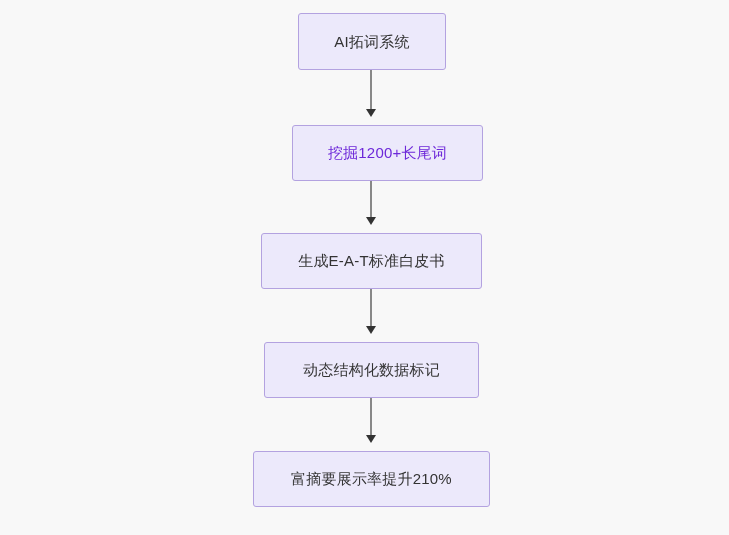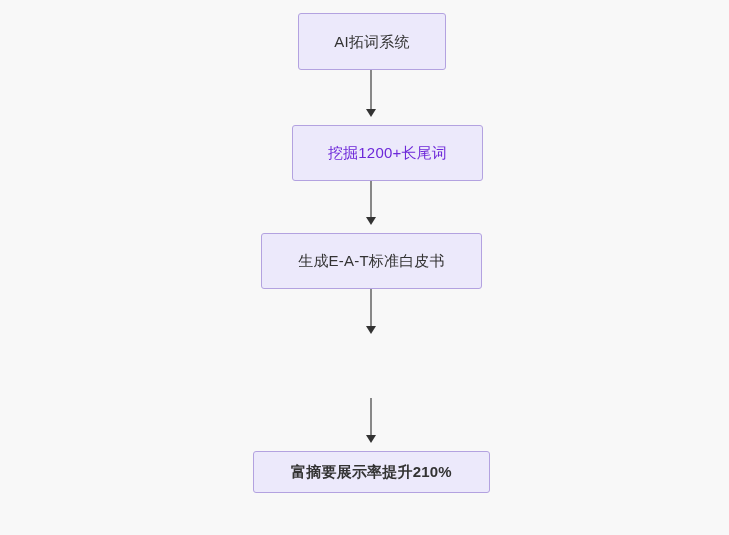--- a/index.html
+++ b/index.html
@@ -77,16 +77,19 @@
     </div>
     <div class="node" style="left: 298px; top: 13px; width: 148px; height: 57px; background: rgb(236, 233, 251); border-color: rgb(179, 162, 224); color: rgb(51, 51, 51);">
       <span>AI拓词系统</span>
     </div>
     <div class="node" style="left: 276px; top: 125px; width: 191px; height: 56px; background: rgb(236, 233, 251); border-color: rgb(179, 162, 224); color: #6d28d9; margin-left: 16px;">
       <span>挖掘1200+长尾词</span>
     </div>
     <div class="node" style="left: 261px; top: 233px; width: 221px; height: 56px; background: rgb(236, 233, 251); border-color: rgb(179, 162, 224); color: rgb(51, 51, 51);">
       <span>生成E-A-T标准白皮书</span>
     </div>
-    <div class="node" style="left: 253px; top: 451px; width: 237px; height: 42px; background: rgb(236, 233, 251); border-color: rgb(179, 162, 224); color: rgb(51, 51, 51); font-weight: bold;">
+    <div class="node" style="left: 264px; top: 342px; width: 215px; height: 56px; background: rgb(236, 233, 251); border-color: rgb(179, 162, 224); color: rgb(51, 51, 51);">
+      <span>动态结构化数据标记</span>
+    </div>
+    <div class="node" style="left: 253px; top: 451px; width: 237px; height: 56px; background: rgb(236, 233, 251); border-color: rgb(179, 162, 224); color: rgb(51, 51, 51);">
       <span>富摘要展示率提升210%</span>
     </div>
   </div>
 
 </body></html>

